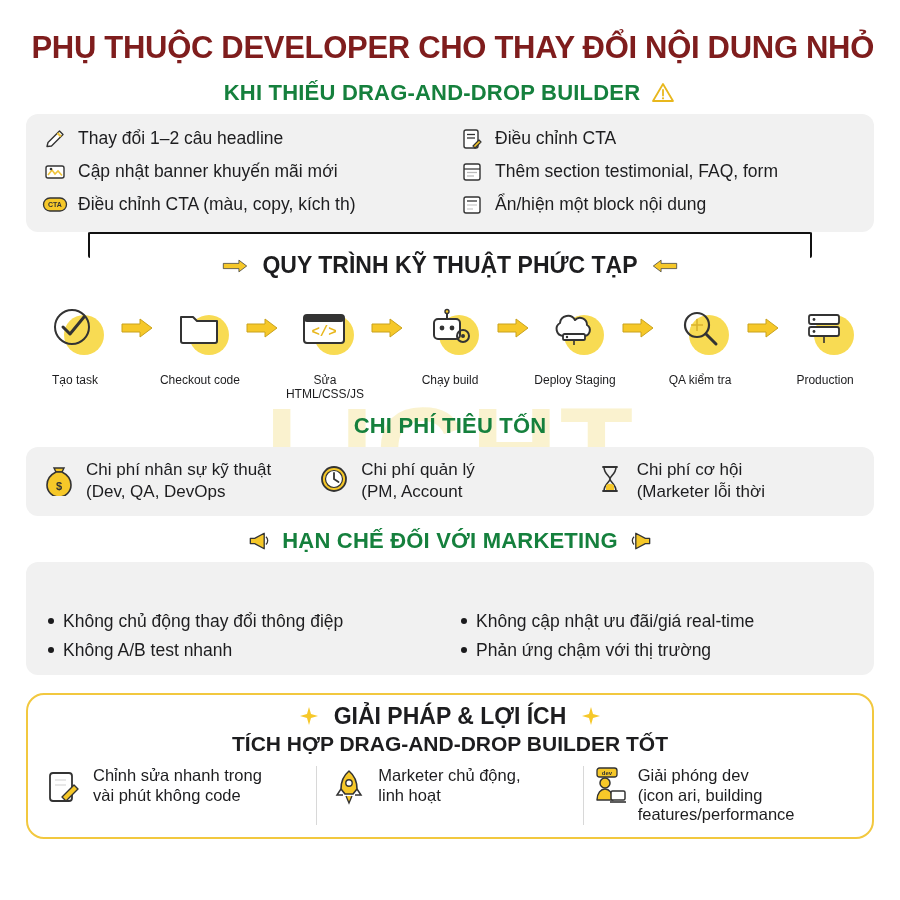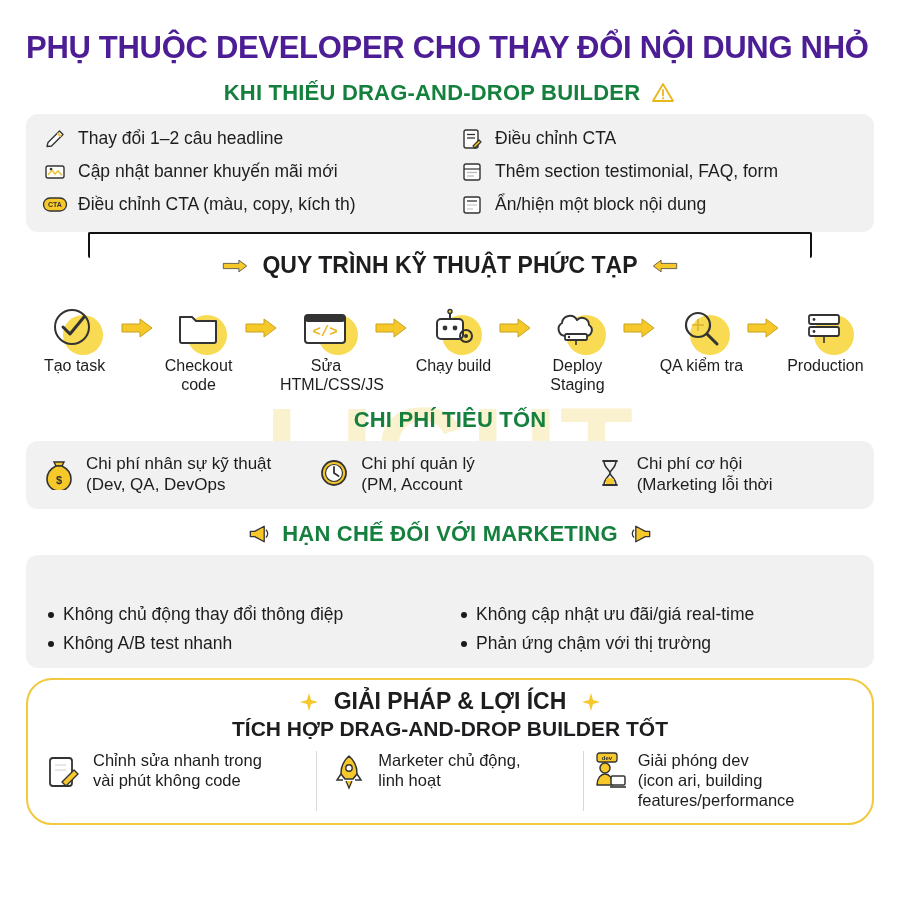--- a/index.html
+++ b/index.html
@@ -31,22 +31,22 @@
     text-align: center;
     line-height: .9;
   }
   .content { position: relative; z-index: 2; }
 
   h1.title {
     margin: 4px 0 14px 0;
     font-size: 31px;
     font-weight: 800;
     letter-spacing: -0.3px;
-    text-align: left;
-    color: #4c1d95;
+    text-align: right;
+    color: #7f1d1d;
   }
   .section-title {
     text-align: center;
     font-size: 22px;
     font-weight: 800;
     letter-spacing: .2px;
     margin: 0 0 8px 0;
     color: #15803d;
     display: flex;
     align-items: center;
@@ -126,22 +126,22 @@
     position: absolute;
     width: 40px; height: 40px;
     border-radius: 50%;
     background: #f8d94a;
     right: 14px; bottom: 2px;
     z-index: 0;
     opacity: .95;
   }
   .step svg { position: relative; z-index: 2; }
   .step .lbl {
-    margin-top: 0;
-    font-size: 16px;
+    margin-top: 16px;
+    font-size: 12px;
     line-height: 1.18;
   }
   .sep {
     width: 42px;
     display: flex;
     align-items: center;
     justify-content: center;
     height: 58px;
   }
 
@@ -164,23 +164,23 @@
     margin-top: 37px;
   }
   .bullet {
     display: flex; align-items: center; gap: 9px;
     font-size: 17.5px;
   }
   .dot { width: 6px; height: 6px; border-radius: 50%; background: #1b1b1d; flex: 0 0 auto; }
 
   
   .solution {
-    margin-top: 10px;
+    margin-top: 18px;
     border: 2px solid #f2c83f;
-    border-radius: 26px;
+    border-radius: 18px;
     padding: 8px 16px 12px 16px;
     background: #fff;
   }
   .sol-title {
     text-align: center;
     font-size: 23px;
     font-weight: 800;
     display: flex; align-items: center; justify-content: center; gap: 12px;
     margin-bottom: 2px;
   }
@@ -473,21 +473,21 @@
         <div class="cost-item">
           <span class="ico">
             <svg width="34" height="36" viewBox="0 0 34 36">
                 <path d="M10 7 h14 M10 31 h14" stroke="#333" stroke-width="1.8" stroke-linecap="round"></path>
                 <path d="M11 7 c0 7 6 9 6 12 c0 3 -6 5 -6 12 M23 7 c0 7 -6 9 -6 12 c0 3 6 5 6 12" fill="none" stroke="#333" stroke-width="1.6"></path>
                 <path d="M13 26 c0 -3 8 -3 8 0 v4 h-8 Z" fill="#f6c829"></path>
               </svg>
           </span>
           <span>
             <span>Chi phí cơ hội</span><br>
-            <span>(Marketing lỗi thời</span>
+            <span>(Marketer lỗi thời</span>
           </span>
         </div>
 
       </div>
     </div>
 
     <div class="section-title mt12">
       <span class="ico">
         <svg width="30" height="26" viewBox="0 0 30 26">
             <path d="M5 10 h5 l11 -6 v18 l-11 -6 H5 Z" fill="#f6c829" stroke="#333" stroke-width="1.5" stroke-linejoin="round"></path>

